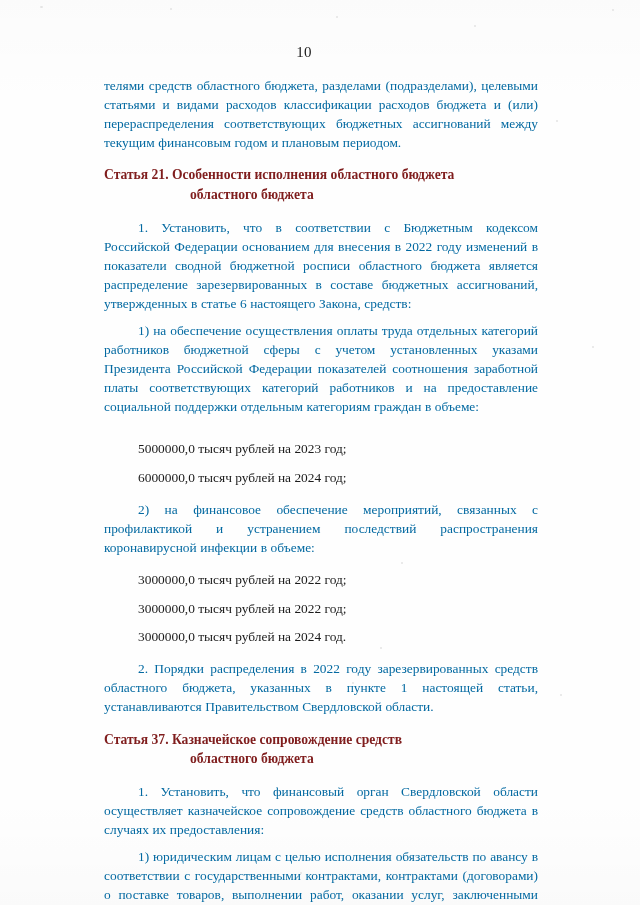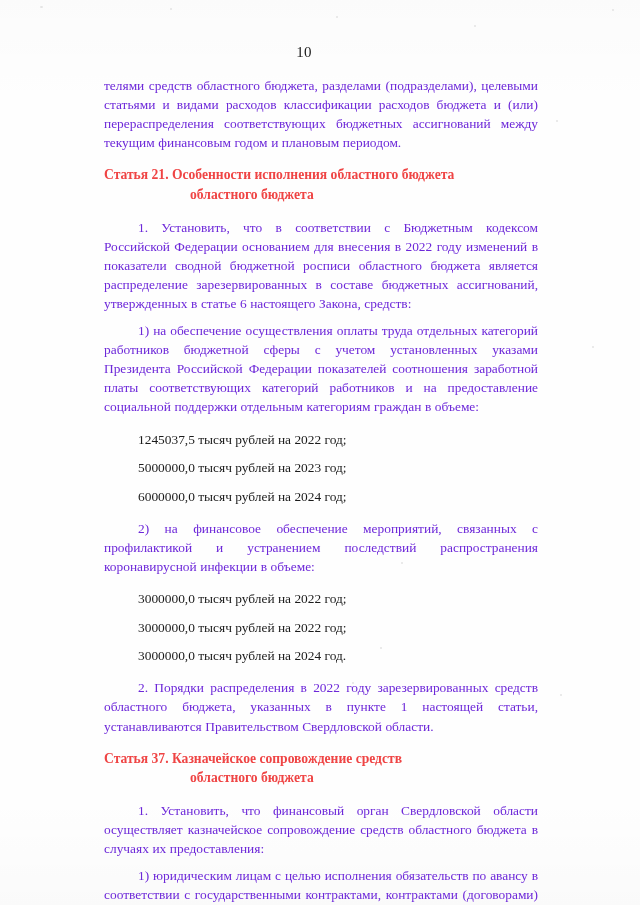--- a/index.html
+++ b/index.html
@@ -47,38 +47,38 @@
     top: 76px;
     width: 434px;
   }
 
   p.body-par {
     margin: 0 0 0 0;
     text-align: justify;
     text-align-last: left;
     font-size: 13.4px;
     line-height: 19.1px;
-    color: #6d28d9;
+    color: #0369a1;
     text-indent: 34px;
     hyphens: manual;
     word-spacing: .2px;
   }
 
   p.no-indent {
     text-indent: 0;
   }
 
   .gap-sm { height: 8px; }
   .gap-md { height: 13px; }
 
   .heading {
     font-weight: bold;
     font-size: 13.6px;
     line-height: 19.6px;
-    color: #ef4444;
+    color: #7f1d1d;
     margin: 0;
   }
   .heading .h-line {
     display: block;
     white-space: pre;
   }
   .heading .h-indent {
     display: block;
     padding-left: 86px;
     white-space: pre;
@@ -138,21 +138,20 @@
 
     <p class="body-par">1. Установить, что в соответствии с Бюджетным кодексом Российской Федерации основанием для внесения в 2022 году изменений в показатели сводной бюджетной росписи областного бюджета является распределение зарезервированных в составе бюджетных ассигнований, утвержденных в статье 6 настоящего Закона, средств:</p>
 
     <div class="gap-sm"></div>
 
     <p class="body-par">1) на обеспечение осуществления оплаты труда отдельных категорий работников бюджетной сферы с учетом установленных указами Президента Российской Федерации показателей соотношения заработной платы соответствующих категорий работников и на предоставление социальной поддержки отдельным категориям граждан в объеме:</p>
 
     <div class="gap-md"></div>
 
     <div>
-      <p class="amount-line">1245037,5 тысяч рублей на 2022 год;</p>
       <div class="amount-gap"></div>
       <p class="amount-line">5000000,0 тысяч рублей на 2023 год;</p>
       <div class="amount-gap"></div>
       <p class="amount-line">6000000,0 тысяч рублей на 2024 год;</p>
     </div>
 
     <div class="gap-md"></div>
 
     <p class="body-par">2) на финансовое обеспечение мероприятий, связанных с профилактикой и устранением последствий распространения коронавирусной инфекции в объеме:</p>
 

